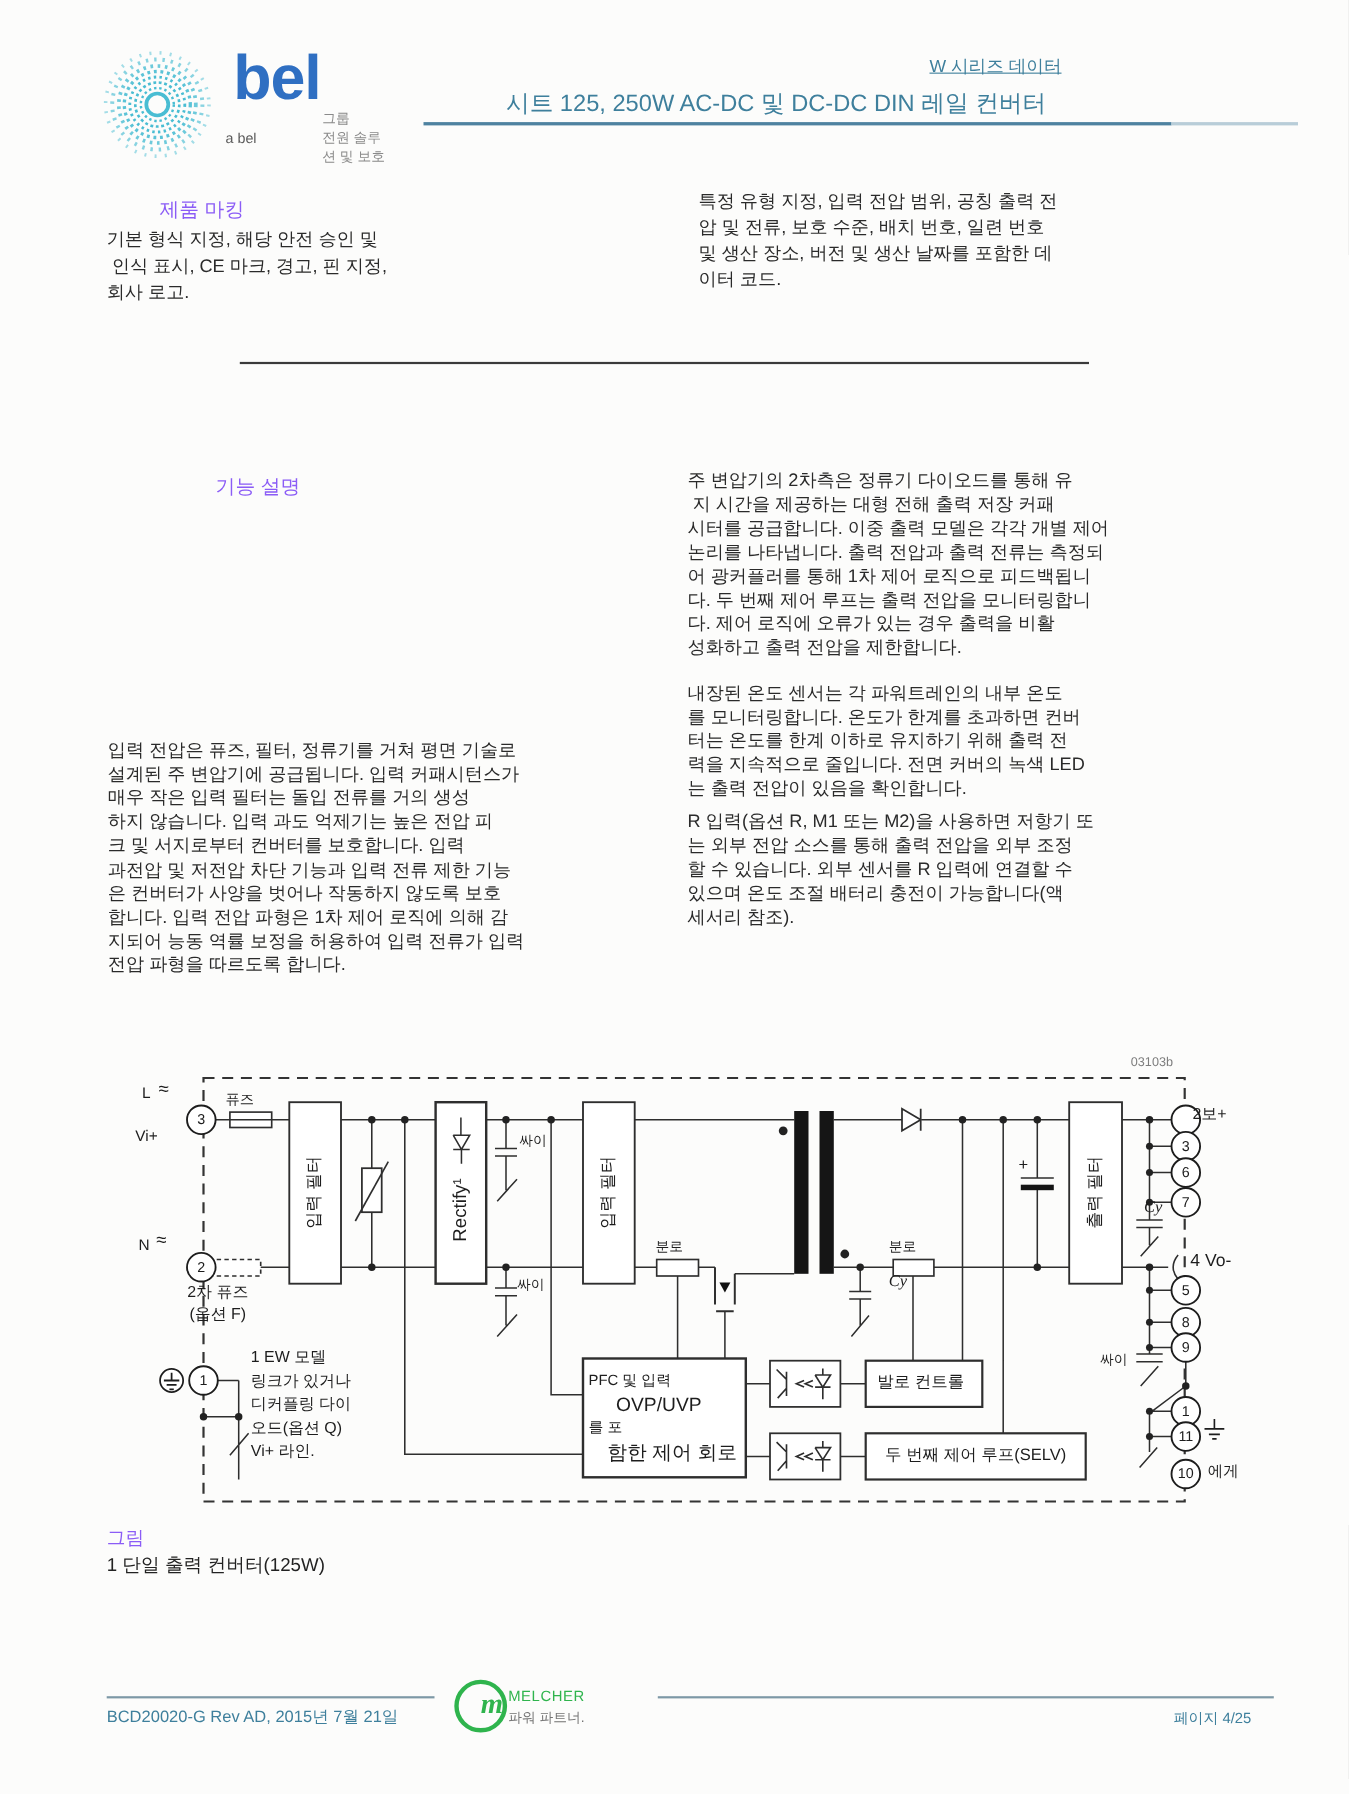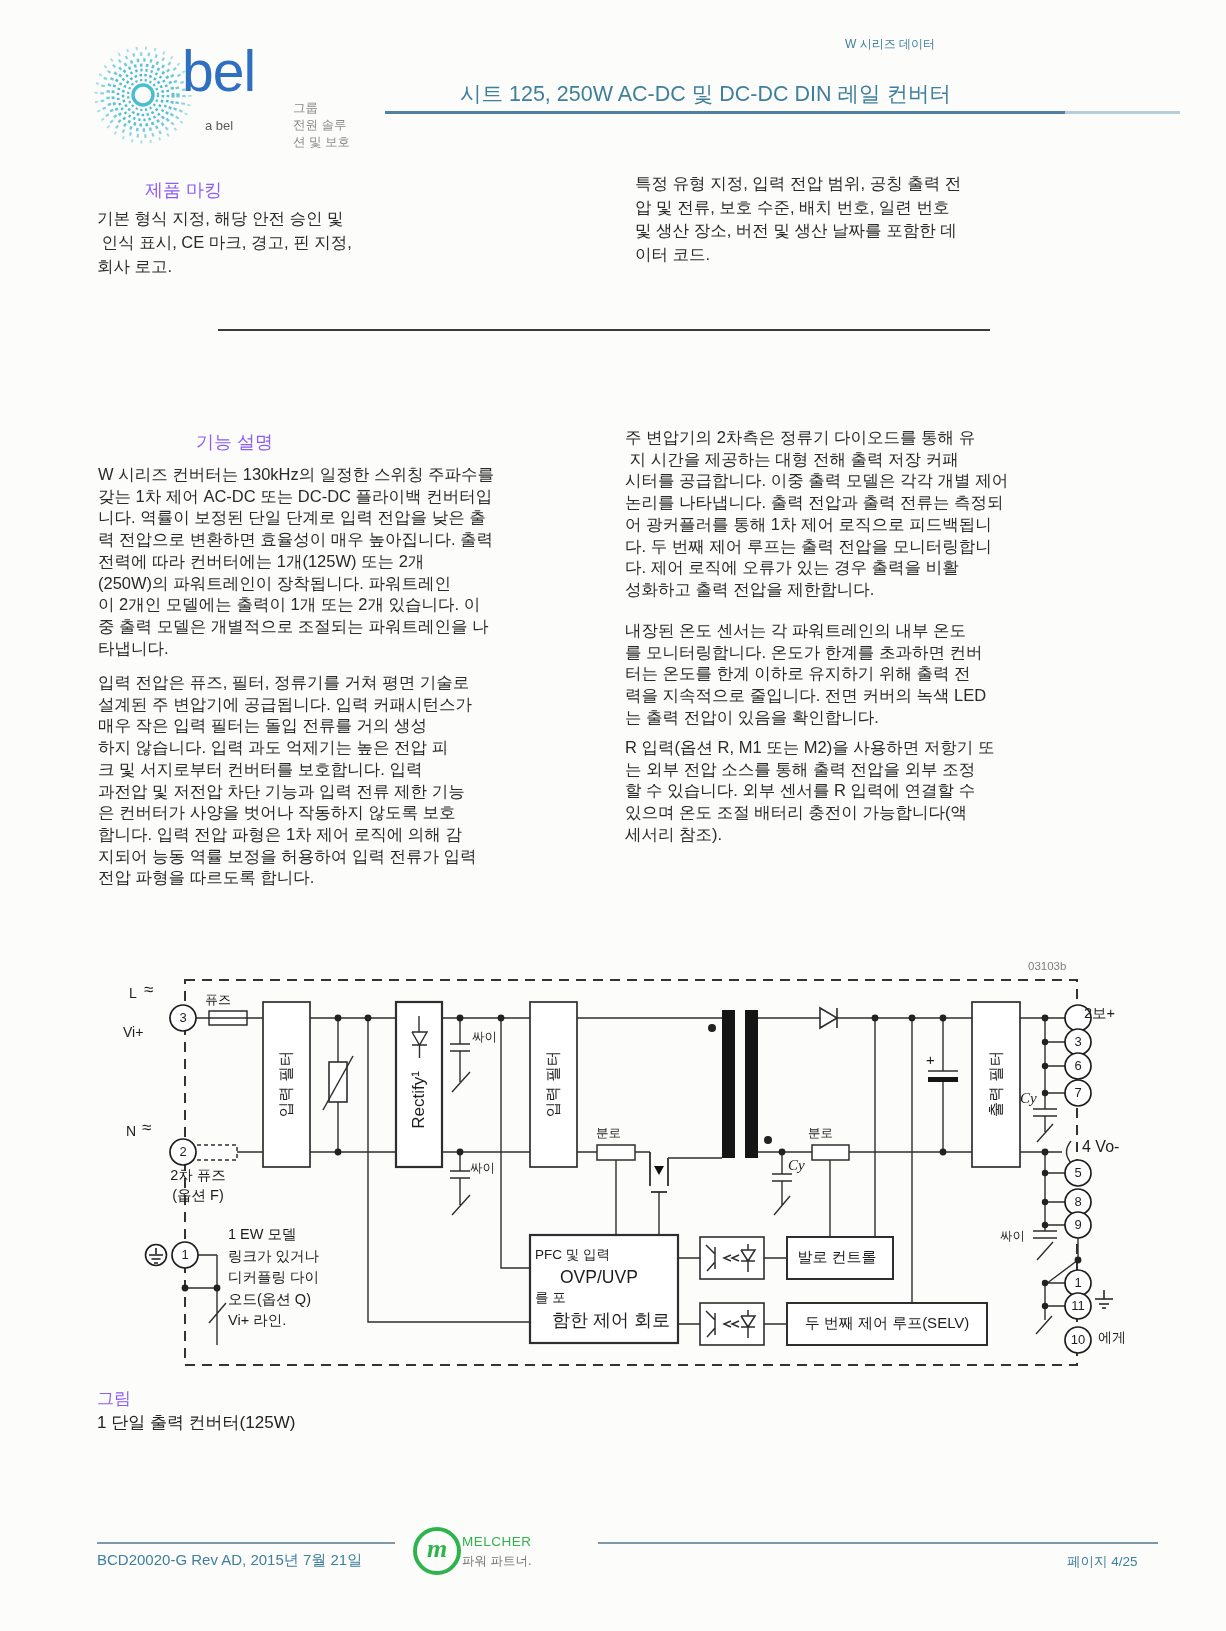--- a/index.html
+++ b/index.html
@@ -12,70 +12,61 @@
   .body-text{font-size:16.5px;line-height:21.7px;color:#2a2a2a;}
   .mark-text{font-size:16.5px;line-height:24px;color:#2a2a2a;}
   .sec-head{font-size:18px;color:#8b5cf6;}
   .dlabel{font-size:13px;color:#1d1d1d;line-height:14px;}
   .tnum{width:26px;text-align:center;font-size:13px;color:#1d1d1d;}
   .vlabel{width:150px;height:22px;line-height:22px;text-align:center;font-size:15.5px;color:#1d1d1d;
           transform:rotate(-90deg);transform-origin:center;}
   .hrule{background:#4e82a0;height:2.5px;}
   .thinrule{background:#3a3a3a;height:1.6px;}
   .footrule{background:#7d98a6;height:2px;}
-  .it{font-style:italic;font-family:"Liberation Serif","DejaVu Serif",serif;}
+  .it{font-style:italic;font-family:"Liberation Serif","DejaVu Serif",serif;padding-left:20px;}
 </style>
 </head>
 <body>
 
 <div class="page">
 
   <svg class="abs" style="left:88px;top:40px;" width="110" height="110" viewBox="0 0 110 110">
     <g fill="none" stroke="#49bdd3">
       <circle cx="55" cy="55" r="10" stroke-width="3.4"></circle>
       <circle cx="55" cy="55" r="15" stroke-width="2.2" stroke-dasharray="2.2 2.6"></circle>
       <circle cx="55" cy="55" r="20" stroke-width="2.4" stroke-dasharray="2.6 2.4"></circle>
       <circle cx="55" cy="55" r="25" stroke-width="2.6" stroke-dasharray="2.2 3"></circle>
       <circle cx="55" cy="55" r="30" stroke-width="3" stroke-dasharray="2.6 3.4" opacity="0.9"></circle>
       <circle cx="55" cy="55" r="35" stroke-width="3.4" stroke-dasharray="2.4 4.2" opacity="0.8"></circle>
       <circle cx="55" cy="55" r="41" stroke-width="3.6" stroke-dasharray="2.2 5.4" opacity="0.65"></circle>
       <circle cx="55" cy="55" r="47" stroke-width="3.2" stroke-dasharray="1.8 7.5" opacity="0.5"></circle>
     </g>
   </svg>
-  <div class="abs" style="left:182px;top:38px;font-size:57px;font-weight:400;letter-spacing:-1px;color:#2f6fc2;">bel</div>
+  <div class="abs" style="left:212px;top:38px;font-size:57px;font-weight:700;letter-spacing:-1px;color:#2f6fc2;">bel</div>
   <div class="abs" style="left:205px;top:118px;font-size:13px;color:#5a5a5a;">a bel</div>
   <div class="abs pre gray" style="left:293px;top:56px;font-size:12.5px;line-height:17px;margin-top:44px;">그룹
 전원 솔루
 션 및 보호</div>
-  <div class="abs teal" style="left:845px;top:36px;font-size:12px;">W 시리즈 데이터</div>
+  <div class="abs teal" style="left:845px;top:50px;font-size:16px;text-decoration:underline;">W 시리즈 데이터</div>
   <div class="abs teal" style="left:460px;top:79px;font-size:21.5px;">시트 125, 250W AC-DC 및 DC-DC DIN 레일 컨버터</div>
   <div class="abs hrule" style="left:385px;top:111px;width:680px;"></div>
   <div class="abs" style="left:1065px;top:111px;width:115px;height:2.5px;background:#b8cdd8;"></div>
 
   <div class="abs sec-head" style="left:145px;top:178px;">제품 마킹</div>
   <div class="abs pre mark-text" style="left:635px;top:172px;width:470px;line-height:23.5px;">특정 유형 지정, 입력 전압 범위, 공칭 출력 전
 압 및 전류, 보호 수준, 배치 번호, 일련 번호
 및 생산 장소, 버전 및 생산 날짜를 포함한 데
 이터 코드.</div>
   <div class="abs pre mark-text" style="left:97px;top:206px;width:520px;">기본 형식 지정, 해당 안전 승인 및
  인식 표시, CE 마크, 경고, 핀 지정,
 회사 로고.</div>
 
   <div class="abs thinrule" style="left:218px;top:329px;width:772px;"></div>
 
   <div class="abs sec-head" style="left:196px;top:430px;">기능 설명</div>
-  <div class="abs pre body-text" style="left:98px;top:464px;width:545px;">W 시리즈 컨버터는 130kHz의 일정한 스위칭 주파수를
-갖는 1차 제어 AC-DC 또는 DC-DC 플라이백 컨버터입
-니다. 역률이 보정된 단일 단계로 입력 전압을 낮은 출
-력 전압으로 변환하면 효율성이 매우 높아집니다. 출력
-전력에 따라 컨버터에는 1개(125W) 또는 2개
-(250W)의 파워트레인이 장착됩니다. 파워트레인
-이 2개인 모델에는 출력이 1개 또는 2개 있습니다. 이
-중 출력 모델은 개별적으로 조절되는 파워트레인을 나
-타냅니다.</div>
   <div class="abs pre body-text" style="left:98px;top:672px;width:545px;">입력 전압은 퓨즈, 필터, 정류기를 거쳐 평면 기술로
 설계된 주 변압기에 공급됩니다. 입력 커패시턴스가
 매우 작은 입력 필터는 돌입 전류를 거의 생성
 하지 않습니다. 입력 과도 억제기는 높은 전압 피
 크 및 서지로부터 컨버터를 보호합니다. 입력
 과전압 및 저전압 차단 기능과 입력 전류 제한 기능
 은 컨버터가 사양을 벗어나 작동하지 않도록 보호
 합니다. 입력 전압 파형은 1차 제어 로직에 의해 감
 지되어 능동 역률 보정을 허용하여 입력 전류가 입력
 전압 파형을 따르도록 합니다.</div>

